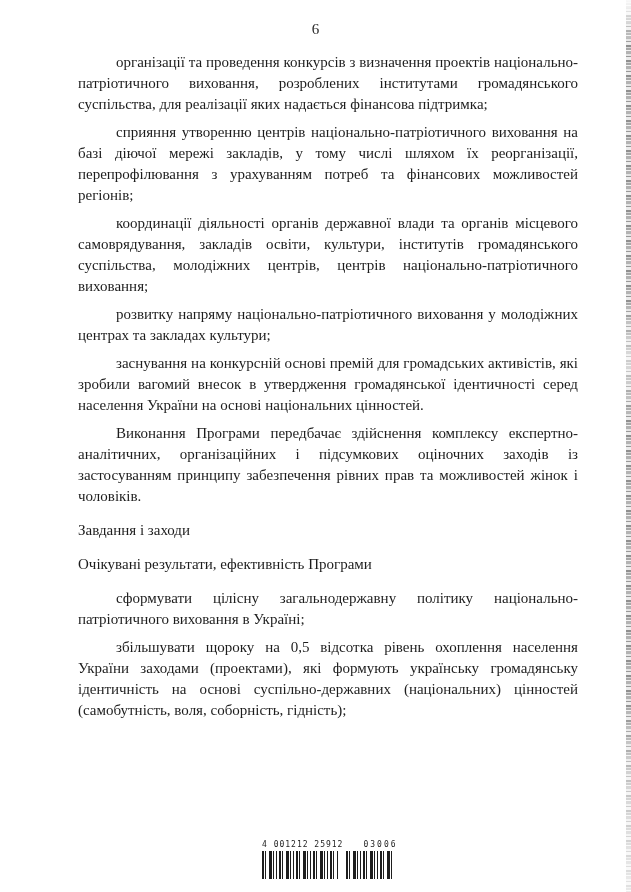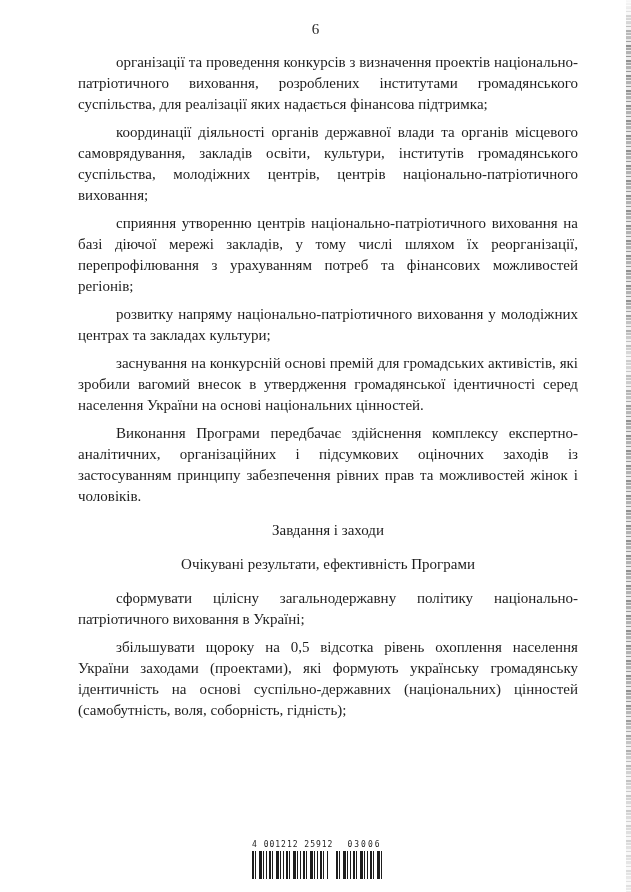--- a/index.html
+++ b/index.html
@@ -30,41 +30,40 @@
     text-align: justify;
   }
   .para {
     margin: 0 0 7px 0;
     text-indent: 38px;
   }
   .heading {
     margin: 13px 0;
     font-size: 15px;
     font-weight: normal;
-    text-align: center;
     text-indent: 0;
   }
   
   .barcode {
     position: absolute;
-    left: 252px;
+    left: 262px;
     top: 840px;
     width: 140px;
   }
   .barcode-caption {
     font-family: "DejaVu Sans Mono", monospace;
     font-size: 8px;
     line-height: 9px;
     color: #222;
     white-space: nowrap;
     display: flex;
     justify-content: flex-start;
   }
   .barcode-caption .bc-left { letter-spacing: 1px; }
-  .barcode-caption .bc-right { letter-spacing: 2px; margin-left: 14px; }
+  .barcode-caption .bc-right { letter-spacing: 2px; margin-left: 20px; }
   .barcode-bars {
     margin-top: 2px;
     display: flex;
   }
   .bars {
     height: 28px;
     background:
       repeating-linear-gradient(to right,
         #1e1e1e 0 2px, #ffffff 2px 3px,
         #1e1e1e 3px 4px, #ffffff 4px 7px,
@@ -97,22 +96,22 @@
 </style>
 </head>
 <body>
 
 <div class="page">
 
   <div class="page-number">6</div>
 
   <div class="doc-content">
     <p class="para">організації та проведення конкурсів з визначення проектів національно-патріотичного виховання, розроблених інститутами громадянського суспільства, для реалізації яких надається фінансова підтримка;</p>
+    <p class="para">сприяння утворенню центрів національно-патріотичного виховання на базі діючої мережі закладів, у тому числі шляхом їх реорганізації, перепрофілювання з урахуванням потреб та фінансових можливостей регіонів;</p>
     <p class="para">координації діяльності органів державної влади та органів місцевого самоврядування, закладів освіти, культури, інститутів громадянського суспільства, молодіжних центрів, центрів національно-патріотичного виховання;</p>
-    <p class="para">сприяння утворенню центрів національно-патріотичного виховання на базі діючої мережі закладів, у тому числі шляхом їх реорганізації, перепрофілювання з урахуванням потреб та фінансових можливостей регіонів;</p>
     <p class="para">розвитку напряму національно-патріотичного виховання у молодіжних центрах та закладах культури;</p>
     <p class="para">заснування на конкурсній основі премій для громадських активістів, які зробили вагомий внесок в утвердження громадянської ідентичності серед населення України на основі національних цінностей.</p>
     <p class="para">Виконання Програми передбачає здійснення комплексу експертно-аналітичних, організаційних і підсумкових оціночних заходів із застосуванням принципу забезпечення рівних прав та можливостей жінок і чоловіків.</p>
     <h2 class="heading">Завдання і заходи</h2>
     <h2 class="heading">Очікувані результати, ефективність Програми</h2>
     <p class="para">сформувати цілісну загальнодержавну політику національно-патріотичного виховання в Україні;</p>
     <p class="para">збільшувати щороку на 0,5 відсотка рівень охоплення населення України заходами (проектами), які формують українську громадянську ідентичність на основі суспільно-державних (національних) цінностей (самобутність, воля, соборність, гідність);</p>
   </div>
 
   <div class="barcode">

